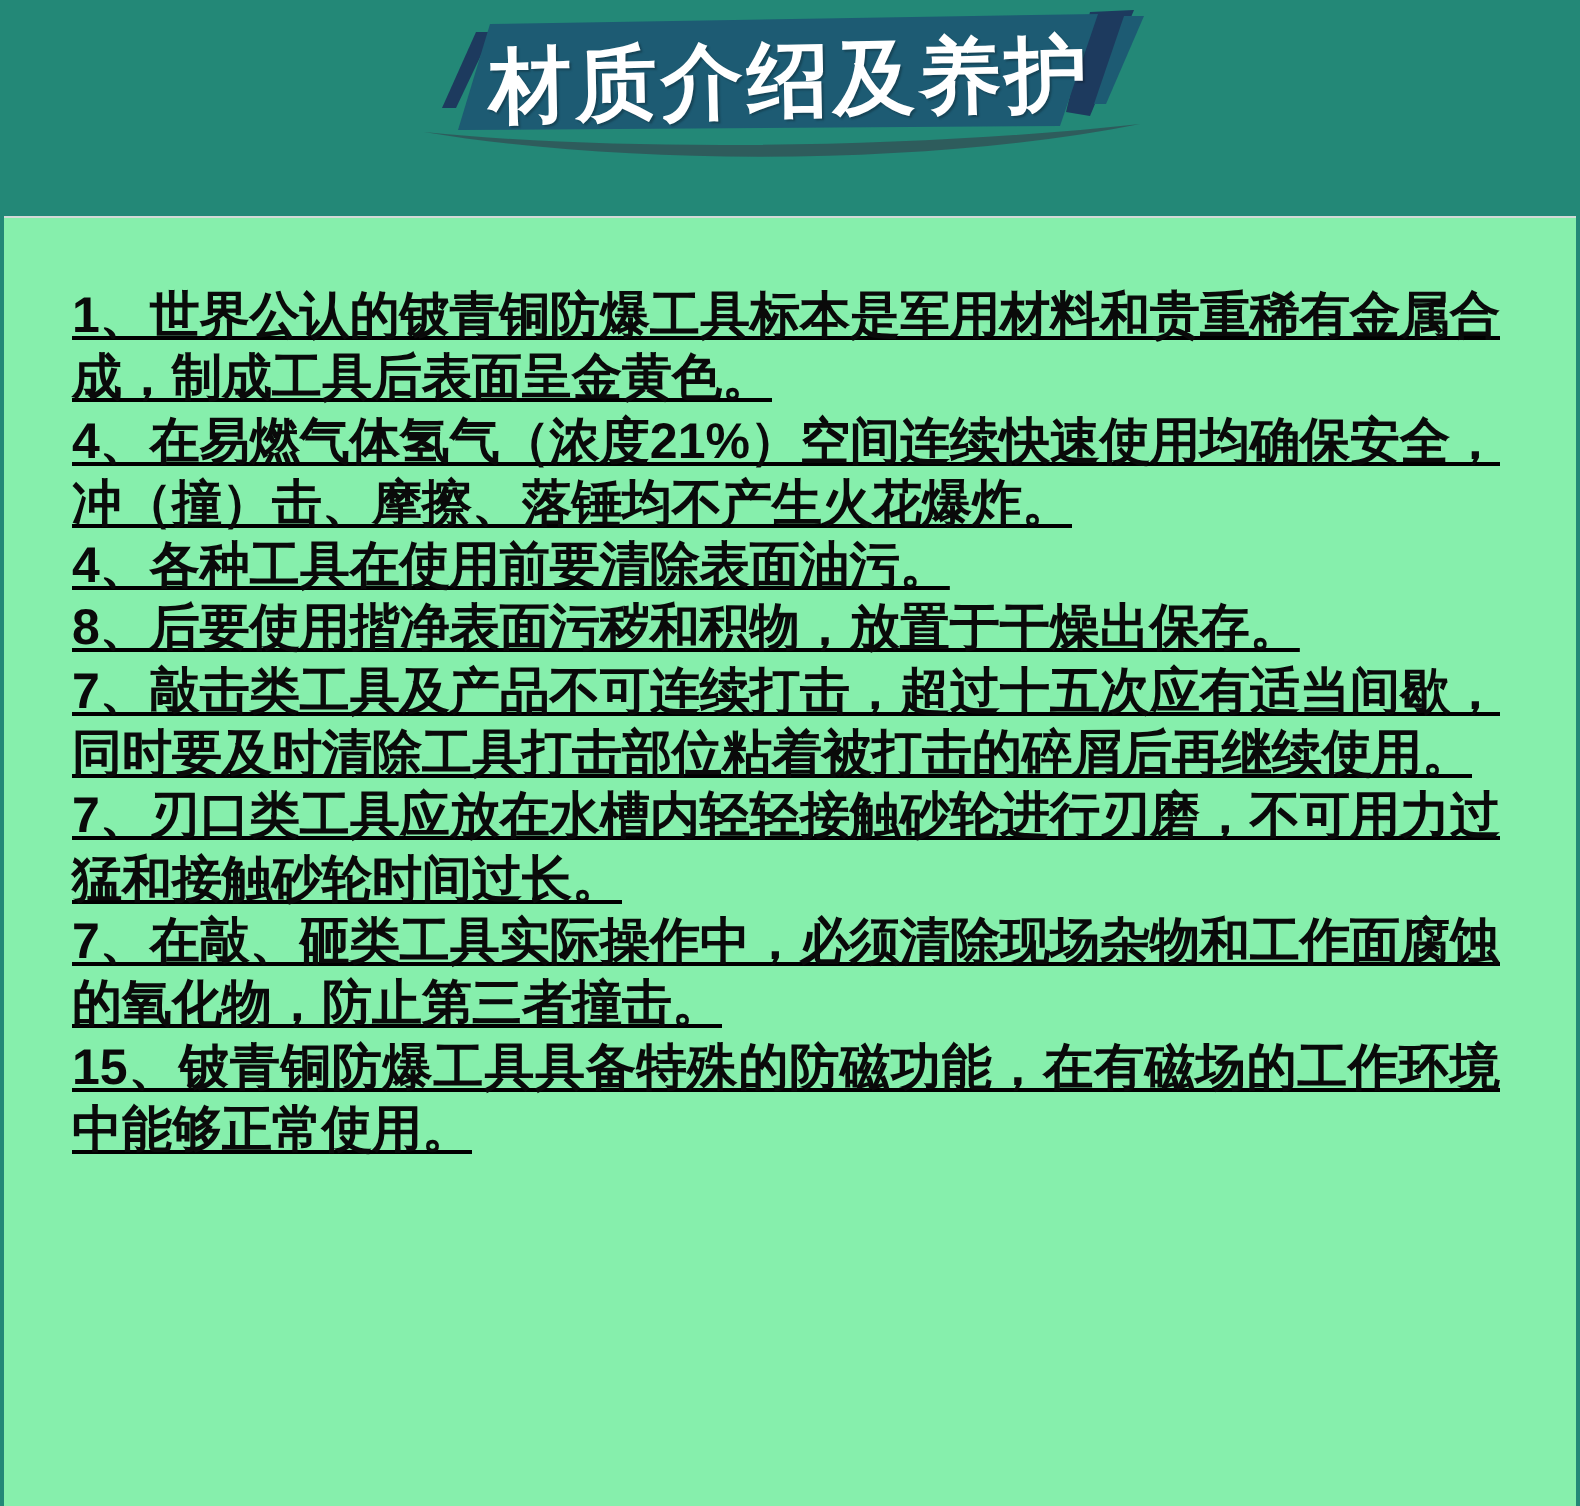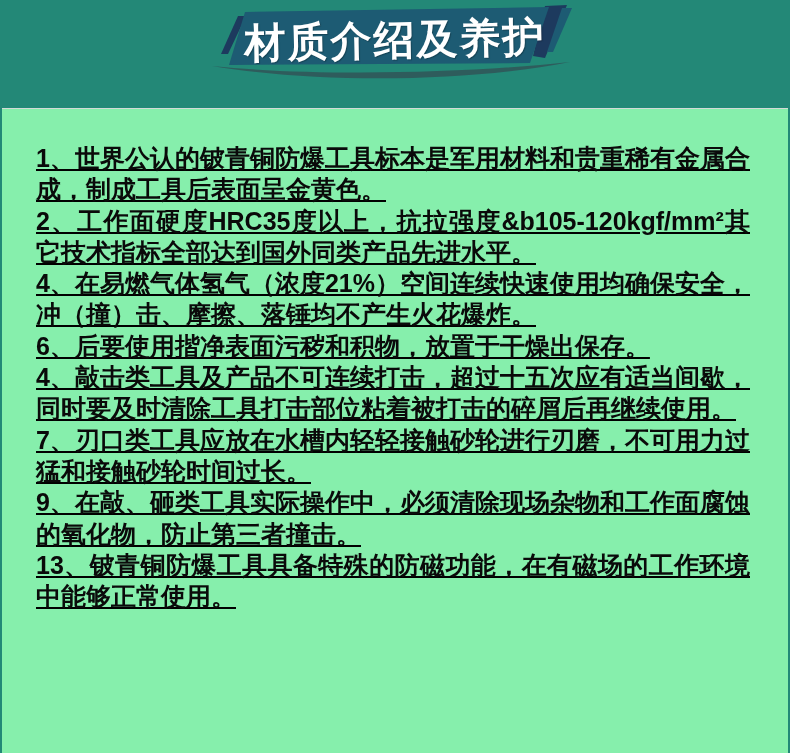--- a/index.html
+++ b/index.html
@@ -69,22 +69,22 @@
 
     <path d="M212,66 C320,84 470,82 570,62 C470,73 320,77 212,66 Z" opacity="0.6" fill="#35404b"></path>
 
     <polygon points="245,12 549,7 530,63 229,65" fill="#1d5b73"></polygon>
   </svg>
 
   <div class="banner-title">材质介绍及养护</div>
 
   <div class="content-box">
     <p>1、世界公认的铍青铜防爆工具标本是军用材料和贵重稀有金属合成，制成工具后表面呈金黄色。</p>
-    <p>2、工作面硬度HRC35度以上，抗拉强度&amp;b105-120kgf/mm²其它技术指标全部达到国外同类产品先进水平。</p>
     <p>4、在易燃气体氢气（浓度21%）空间连续快速使用均确保安全，冲（撞）击、摩擦、落锤均不产生火花爆炸。</p>
-    <p>6、后要使用揩净表面污秽和积物，放置于干燥出保存。</p>
-    <p>4、敲击类工具及产品不可连续打击，超过十五次应有适当间歇，同时要及时清除工具打击部位粘着被打击的碎屑后再继续使用。</p>
+    <p>4、各种工具在使用前要清除表面油污。</p>
+    <p>8、后要使用揩净表面污秽和积物，放置于干燥出保存。</p>
+    <p>7、敲击类工具及产品不可连续打击，超过十五次应有适当间歇，同时要及时清除工具打击部位粘着被打击的碎屑后再继续使用。</p>
     <p>7、刃口类工具应放在水槽内轻轻接触砂轮进行刃磨，不可用力过猛和接触砂轮时间过长。</p>
-    <p>9、在敲、砸类工具实际操作中，必须清除现场杂物和工作面腐蚀的氧化物，防止第三者撞击。</p>
-    <p>13、铍青铜防爆工具具备特殊的防磁功能，在有磁场的工作环境中能够正常使用。</p>
+    <p>7、在敲、砸类工具实际操作中，必须清除现场杂物和工作面腐蚀的氧化物，防止第三者撞击。</p>
+    <p>15、铍青铜防爆工具具备特殊的防磁功能，在有磁场的工作环境中能够正常使用。</p>
   </div>
 
 </div>
 
 </body></html>

